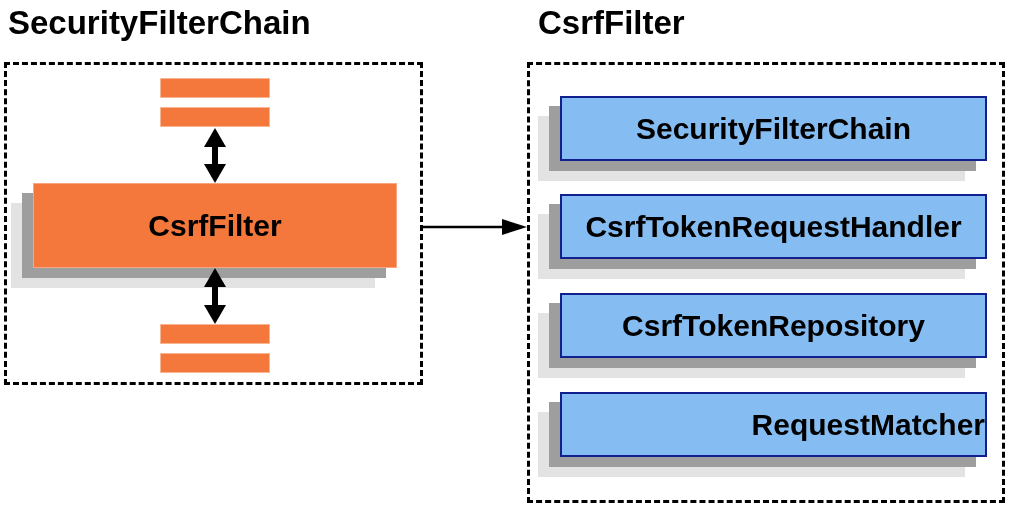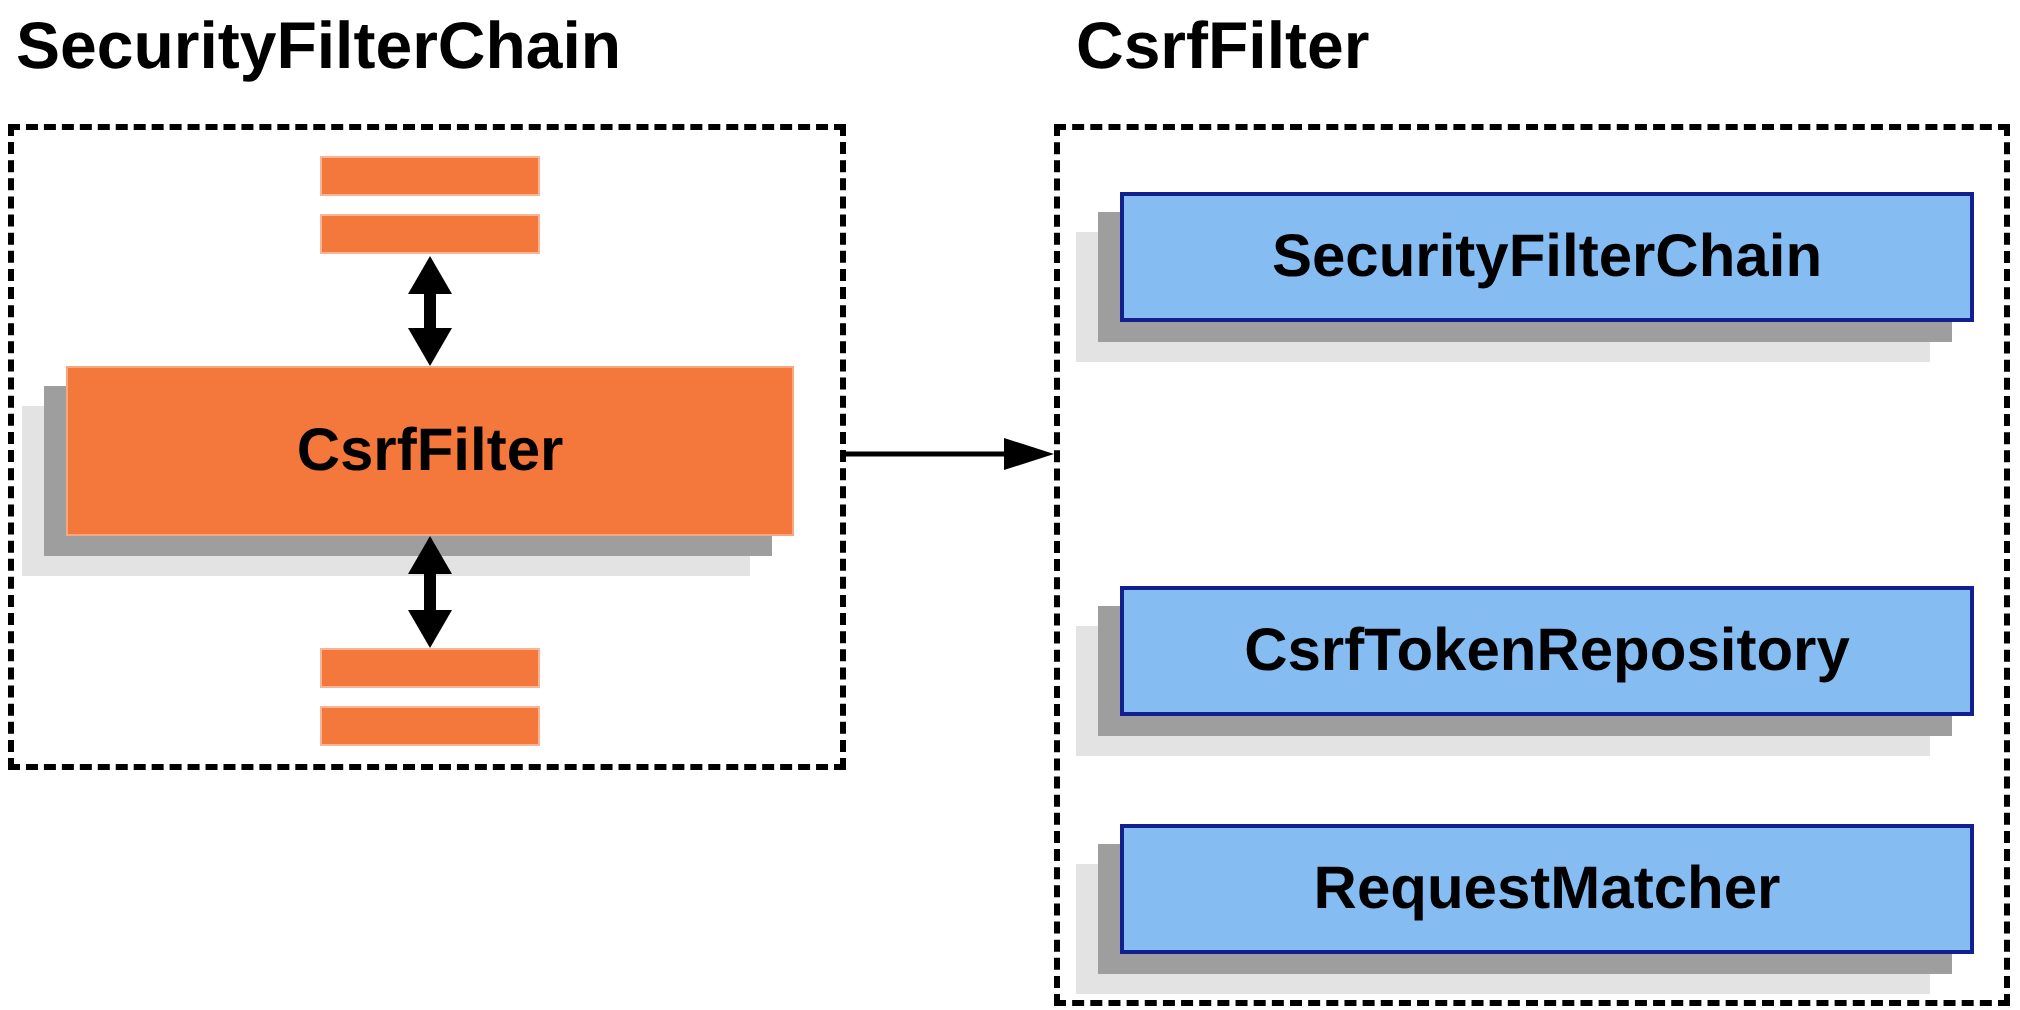--- a/index.html
+++ b/index.html
@@ -82,21 +82,21 @@
     box-sizing: border-box;
     box-shadow: -11px 10px 0 0 #9e9e9e, -22px 20px 0 0 #e3e3e3;
     display: flex;
     align-items: center;
     justify-content: center;
     z-index: 1;
   }
   .comp-1 { top: 96px; }
   .comp-2 { top: 194px; }
   .comp-3 { top: 293px; }
-  .comp-4 { top: 412px; }
+  .comp-4 { top: 392px; justify-content: flex-end; }
 
   .arrow-svg {
     position: absolute;
     z-index: 2;
   }
   .v-arrow-1 { left: 198px; top: 128px; }
   .v-arrow-2 { left: 198px; top: 268px; }
   .h-arrow   { left: 423px; top: 217px; }
 </style>
 </head>
@@ -135,20 +135,23 @@
     <line x1="0" y1="10" x2="82" y2="10" stroke="#000000" stroke-width="2.5"></line>
     <polygon points="104,10 79,2 79,18" fill="#000000"></polygon>
   </svg>
 
   <div class="dashed-box dashed-right"></div>
 
   <div class="component-box comp-1">
     <span class="label">SecurityFilterChain</span>
   </div>
 
+  <div class="component-box comp-2">
+    <span class="label">CsrfTokenRequestHandler</span>
+  </div>
 
   <div class="component-box comp-3">
     <span class="label">CsrfTokenRepository</span>
   </div>
 
   <div class="component-box comp-4">
     <span class="label">RequestMatcher</span>
   </div>
 
 </div>

